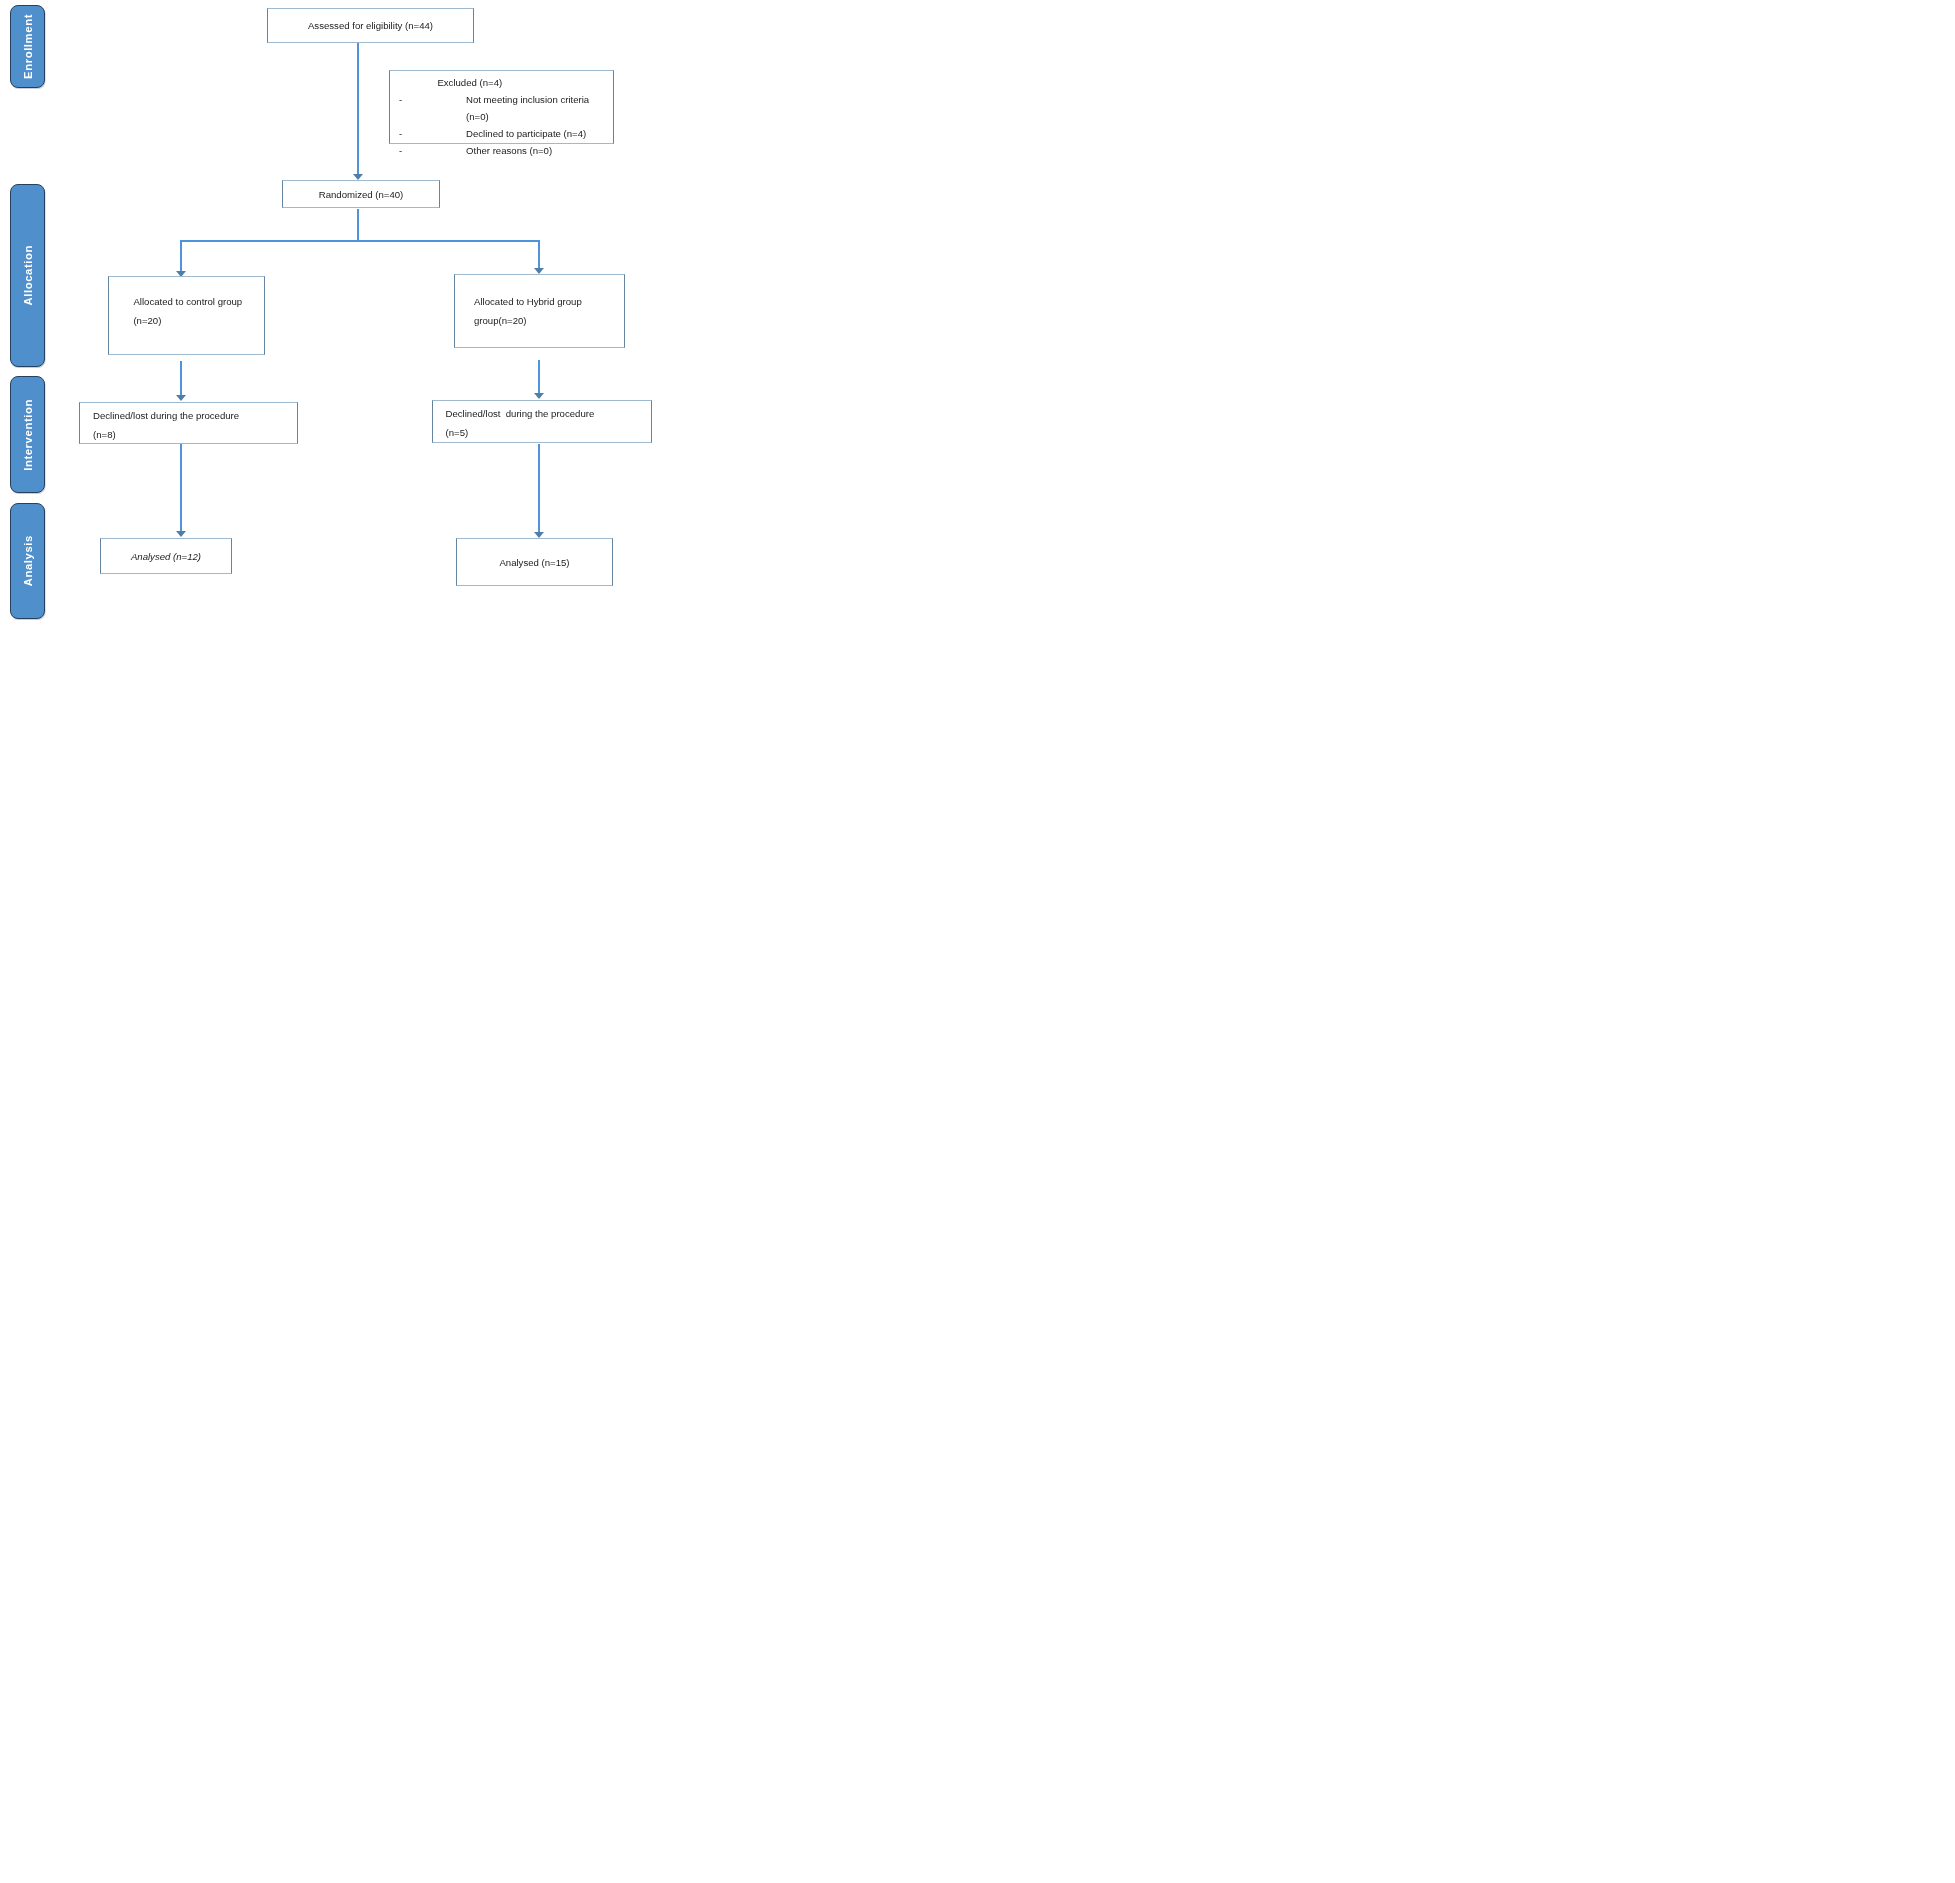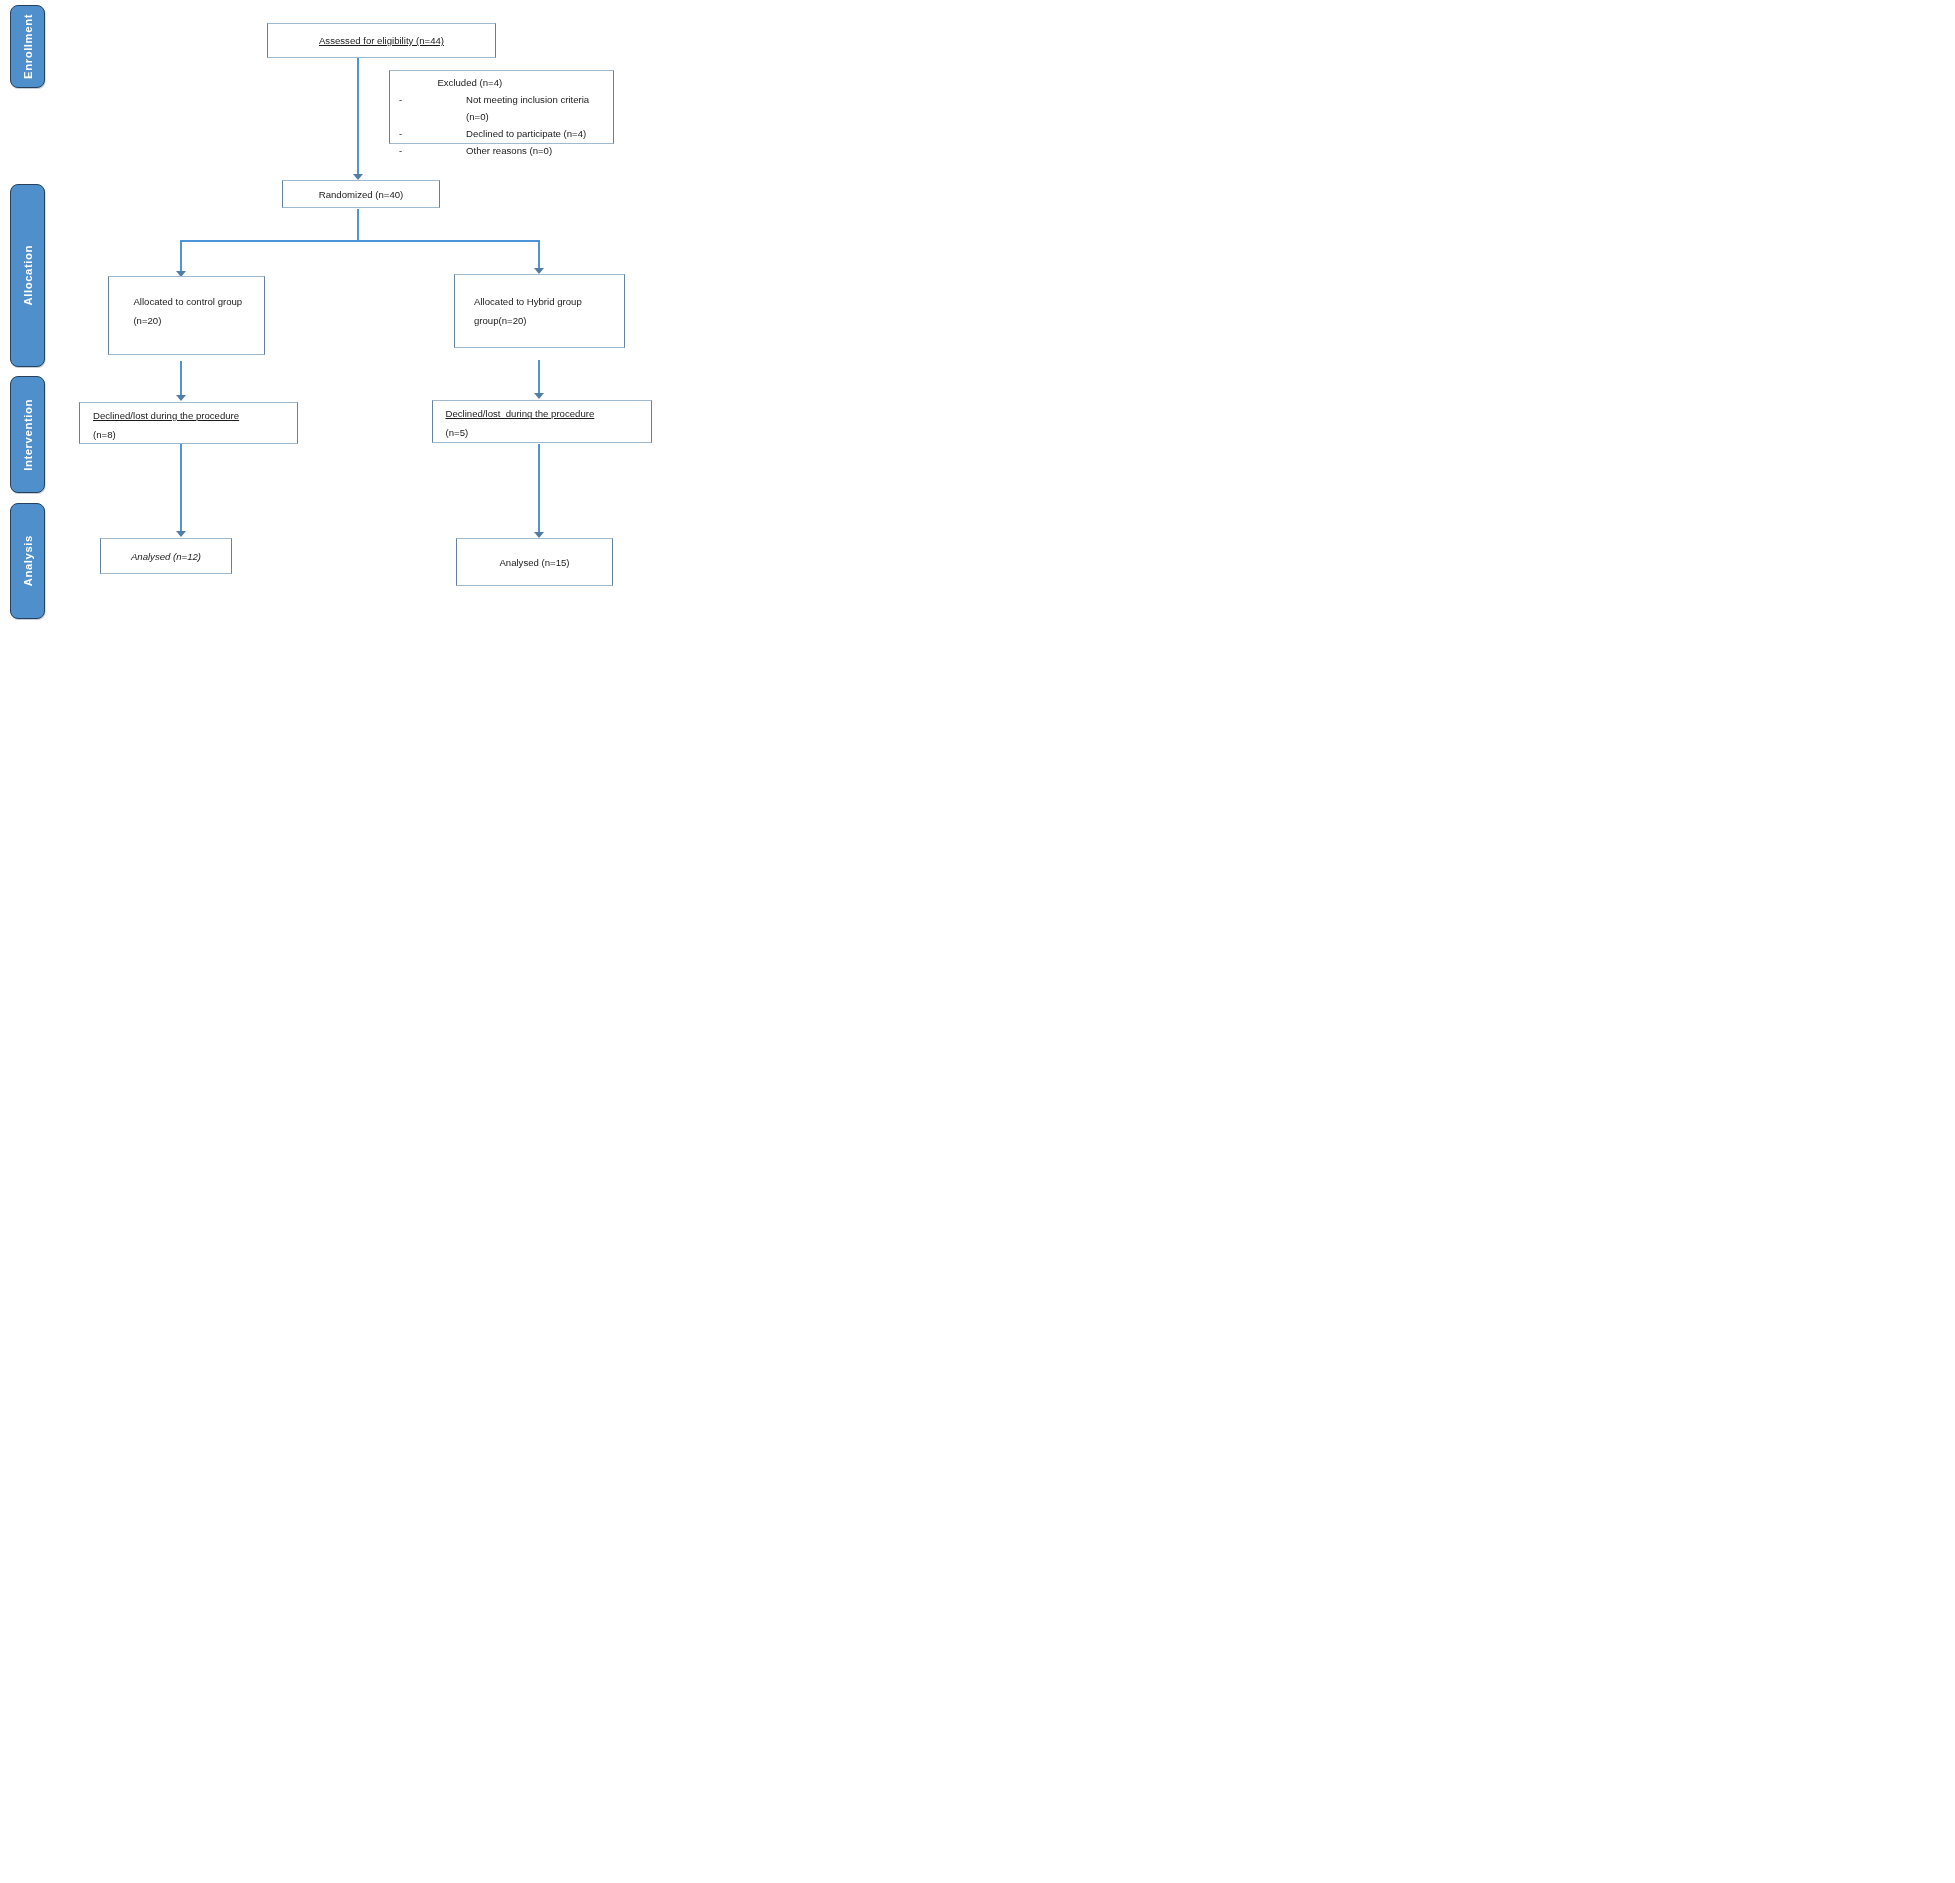--- a/index.html
+++ b/index.html
@@ -36,21 +36,21 @@
     position:absolute;
     background:#ffffff;
     box-sizing:border-box;
     border-style:solid;
     border-color:#9FB9CE #64839F;
     border-width:1.7px 1.1px;
     font-size:9.6px;
     line-height:19px;
   }
   .fbox.center{display:flex;align-items:center;justify-content:center;text-align:center;}
-  .pre{white-space:pre-wrap;text-decoration:underline;}
+  .pre{white-space:pre-wrap;}
   
   .vline,.hline{position:absolute;background:#4F94D8;}
   .vline{width:1.7px;}
   .hline{height:1.7px;}
   .varrow{position:absolute;width:1.7px;background:#4F94D8;}
   .varrow::after{
     content:"";
     position:absolute;
     left:50%;bottom:-6.2px;
     transform:translateX(-50%);
@@ -86,21 +86,21 @@
   <div class="varrow" style="left:357px;top:41px;height:133px;"></div>
   <div class="vline" style="left:357px;top:209px;height:32px;"></div>
   <div class="hline" style="left:180px;top:240px;width:360px;"></div>
   <div class="varrow" style="left:180px;top:241px;height:29.5px;"></div>
   <div class="varrow" style="left:538px;top:241px;height:27px;"></div>
   <div class="varrow" style="left:180px;top:361px;height:34px;"></div>
   <div class="varrow" style="left:180px;top:444px;height:87px;"></div>
   <div class="varrow" style="left:538px;top:360px;height:33px;"></div>
   <div class="varrow" style="left:538px;top:444px;height:88px;"></div>
 
-  <div class="fbox center" style="left:267px;top:23px;width:229px;height:35px;text-decoration:underline;">
+  <div class="fbox center" style="left:267px;top:8px;width:207px;height:35px;">
     <span>Assessed for eligibility (n=44)</span>
   </div>
 
   <div class="fbox" style="left:389px;top:70px;width:225px;height:74px;">
     <div class="ex-title">Excluded (n=4)</div>
     <div class="ex-item">
       <span class="dash">-</span>
       <span class="txt">Not meeting inclusion criteria (n=0)</span>
     </div>
     <div class="ex-item">

